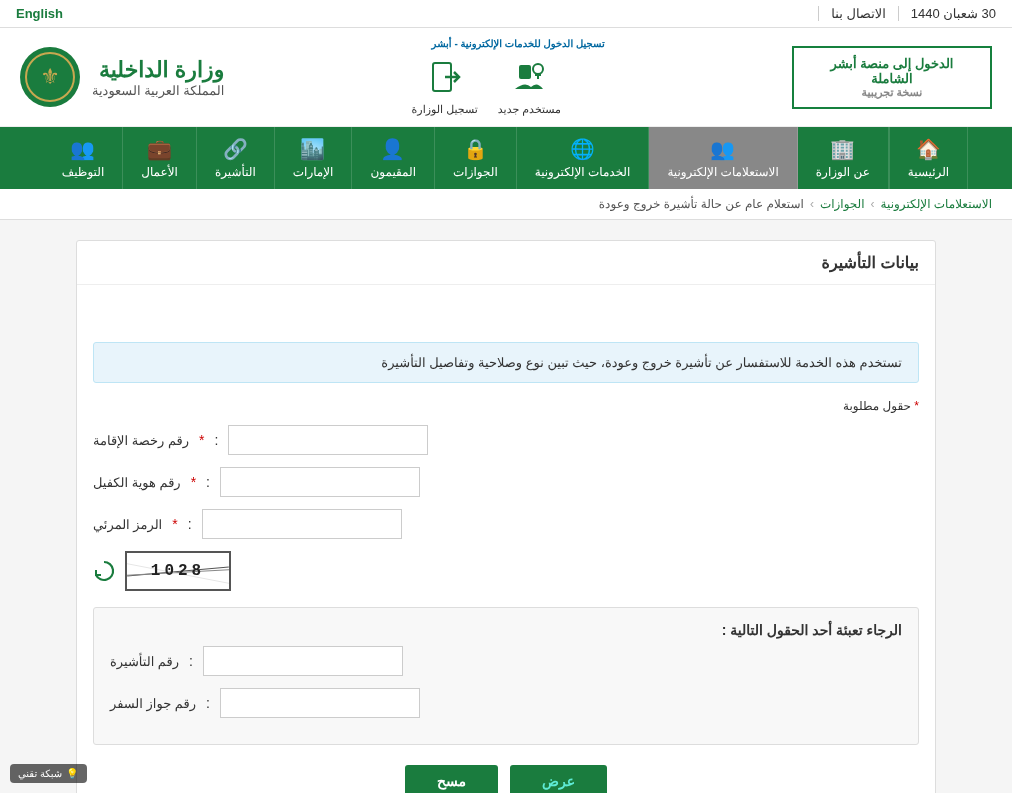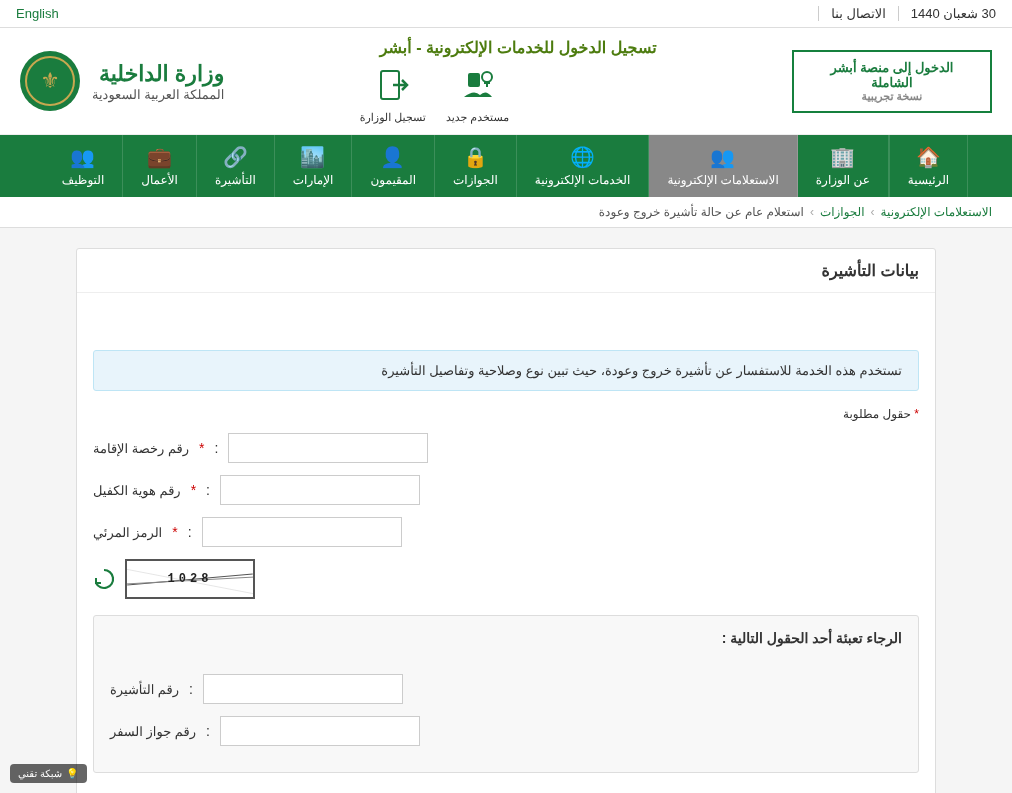--- a/index.html
+++ b/index.html
@@ -10,21 +10,21 @@
       background: #fff;
       border-bottom: 1px solid #ddd;
       padding: 6px 16px;
       display: flex;
       align-items: center;
       justify-content: space-between;
       font-size: 13px;
     }
     .top-bar-left { display: flex; align-items: center; gap: 12px; color: #333; }
     .top-bar-left span { border-left: 1px solid #ccc; padding-left: 12px; }
-    .top-bar-english { color: #1a7c3e; font-weight: normal; font-size: 13px; cursor: pointer; direction: ltr; }
+    .top-bar-english { color: #1a7c3e; font-weight: bold; font-size: 13px; cursor: pointer; direction: ltr; }
 
     
     .header {
       background: #fff;
       padding: 10px 20px;
       display: flex;
       align-items: center;
       justify-content: space-between;
       border-bottom: 1px solid #eee;
     }
@@ -48,21 +48,21 @@
 
     
     .login-section {
       background: #fff;
       padding: 10px 20px;
       border-bottom: 2px solid #eee;
       display: flex;
       align-items: center;
       justify-content: flex-end;
     }
-    .login-title { color: #4d7c0f; font-weight: bold; font-size: 16px; margin-left: 20px; }
+    .login-title { color: #0369a1; font-weight: bold; font-size: 10px; margin-left: 20px; }
     .login-icons { display: flex; gap: 20px; align-items: center; }
     .login-icon-item { display: flex; flex-direction: column; align-items: center; gap: 4px; cursor: pointer; font-size: 11px; color: #333; }
     .login-icon-box { width: 44px; height: 44px; display: flex; align-items: center; justify-content: center; }
 
     
     .nav-bar {
       background: #1a7c3e;
       display: flex;
       align-items: center;
       justify-content: center;
@@ -171,29 +171,29 @@
 
     
     .captcha-row {
       display: flex;
       align-items: center;
       justify-content: flex-end;
       margin-bottom: 12px;
       gap: 10px;
     }
     .captcha-image {
-      width: 130px;
+      width: 106px;
       height: 40px;
       border: 2px solid #555;
       background: #fff;
       display: flex;
       align-items: center;
       justify-content: center;
       font-family: 'Courier New', monospace;
-      font-size: 12px;
+      font-size: 16px;
       font-weight: bold;
       letter-spacing: 4px;
       color: #222;
       position: relative;
       overflow: hidden;
     }
     .captcha-image::before {
       content: '';
       position: absolute;
       top: 50%;
@@ -216,21 +216,21 @@
       border: 1px solid #ddd;
       border-radius: 3px;
       padding: 14px 16px;
       margin-top: 16px;
     }
     .section-box-title {
       text-align: right;
       font-size: 14px;
       font-weight: bold;
       color: #333;
-      margin-bottom: 28px;
+      margin-bottom: 8px;
     }
 
     
     .btn-row {
       display: flex;
       justify-content: center;
       gap: 12px;
       margin-top: 20px;
     }
     .btn {

